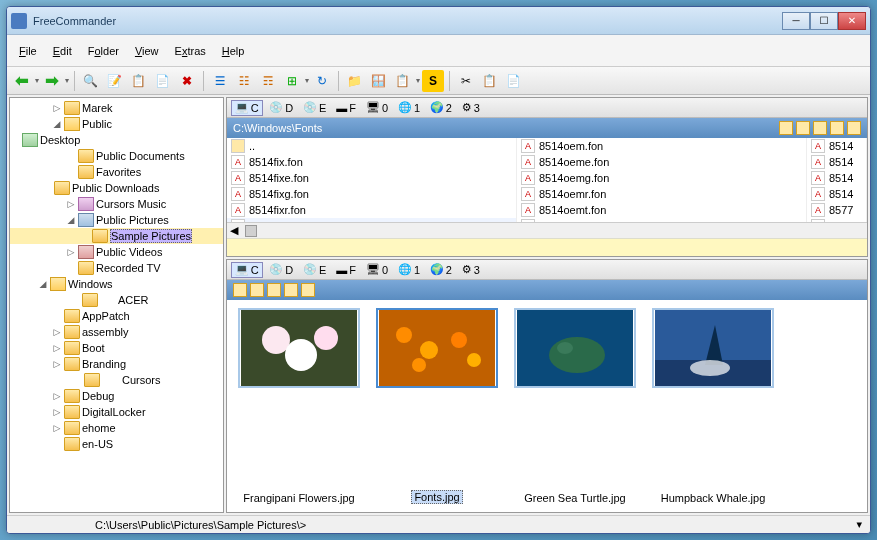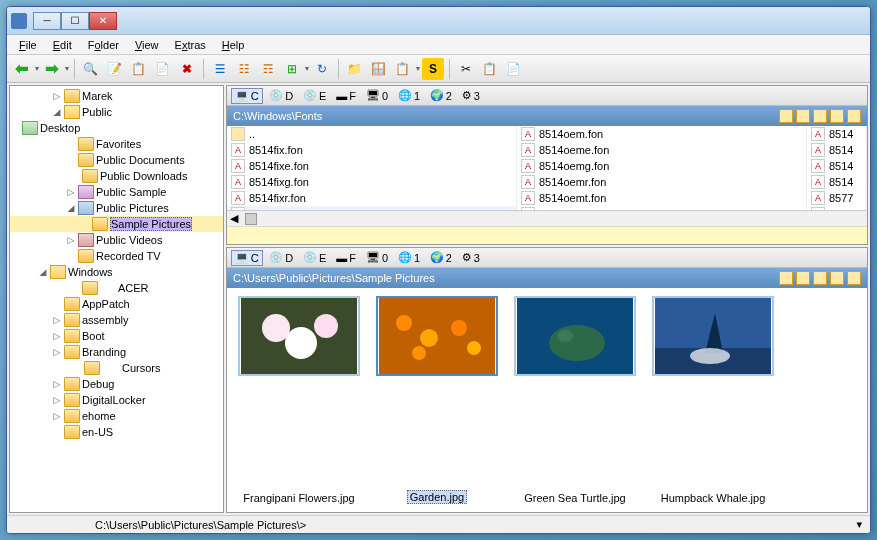--- a/index.html
+++ b/index.html
@@ -4,21 +4,21 @@
 <style>
 *{box-sizing:border-box;margin:0;padding:0;font-family:"Segoe UI",Tahoma,sans-serif;font-size:11px;}
 body{background:linear-gradient(135deg,#7fb8d8 0%,#5a9bc4 50%,#4a8bb4 100%);width:877px;height:540px;overflow:hidden;position:relative;}
 .window{position:absolute;top:6px;left:6px;right:6px;bottom:6px;background:#f0f0f0;border:1px solid #3b5998;border-radius:4px;box-shadow:0 0 8px rgba(0,0,0,0.3);display:flex;flex-direction:column;overflow:hidden;}
 .titlebar{height:28px;background:linear-gradient(#d8e8f8,#b8d4ec);display:flex;align-items:center;padding:0 4px;border-bottom:1px solid #a0b8d0;}
 .titlebar-icon{width:16px;height:16px;background:#4a7bc0;border-radius:2px;margin-right:6px;}
 .titlebar-title{flex:1;color:#1a3a5a;}
 .titlebar-btns{display:flex;gap:0;}
 .titlebar-btn{width:28px;height:18px;border:1px solid #6a8ab0;background:linear-gradient(#e8f0f8,#c8dcf0);display:flex;align-items:center;justify-content:center;cursor:pointer;font-size:10px;}
 .titlebar-btn.close{background:linear-gradient(#e88,#c44);color:#fff;border-color:#a33;}
-.menubar{height:20px;background:#f4f4f4;display:flex;align-items:center;padding:0 4px;border-bottom:1px solid #ccc;}
+.menubar{height:32px;background:#f4f4f4;display:flex;align-items:center;padding:0 4px;border-bottom:1px solid #ccc;}
 .menu-item{padding:2px 8px;cursor:pointer;}
 .menu-item u{text-decoration:underline;}
 .toolbar{height:28px;background:linear-gradient(#f8f8f8,#e4e4e4);border-bottom:1px solid #bbb;display:flex;align-items:center;padding:0 4px;gap:2px;}
 .tb-btn{width:22px;height:22px;display:flex;align-items:center;justify-content:center;cursor:pointer;border:1px solid transparent;border-radius:2px;font-size:12px;}
 .tb-sep{width:1px;height:20px;background:#bbb;margin:0 3px;}
 .arrow-green{color:#2a2;font-size:16px;font-weight:bold;}
 .content{flex:1;display:flex;overflow:hidden;}
 .tree{width:218px;background:#fff;border:1px solid #999;margin:2px;overflow:auto;padding:2px 0;}
 .tree-row{display:flex;align-items:center;height:16px;cursor:pointer;white-space:nowrap;}
 .tree-toggle{width:10px;text-align:center;color:#666;font-size:9px;cursor:pointer;}
@@ -60,20 +60,21 @@
 .status-path{margin-left:80px;}
 .status-arrow{margin-left:auto;cursor:pointer;}
 svg{display:block;}
 </style>
 </head>
 <body>
 
 <div class="window">
   <div class="titlebar">
     <div class="titlebar-icon"></div>
+    <div class="titlebar-title">FreeCommander</div>
     <div class="titlebar-btns">
       <div class="titlebar-btn">─</div>
       <div class="titlebar-btn">☐</div>
       <div class="titlebar-btn close">✕</div>
     </div>
   </div>
 
   <div class="menubar">
     <div class="menu-item"><u>F</u><span></span>ile</div>
     <div class="menu-item"><u>E</u>dit</div>
@@ -130,36 +131,36 @@
           <span class="tree-label">Public</span>
         </div>
         <div class="tree-row" style="">
           <span class="tree-toggle"></span>
           <span class="tree-icon special-icon"></span>
           <span class="tree-label">Desktop</span>
         </div>
         <div class="tree-row" style="padding-left: 56px;">
           <span class="tree-toggle"></span>
           <span class="tree-icon folder-icon"></span>
+          <span class="tree-label">Public Documents</span>
+        </div>
+        <div class="tree-row" style="padding-left: 56px;">
+          <span class="tree-toggle"></span>
+          <span class="tree-icon folder-icon"></span>
           <span class="tree-label">Favorites</span>
         </div>
-        <div class="tree-row" style="padding-left: 56px;">
-          <span class="tree-toggle"></span>
-          <span class="tree-icon folder-icon"></span>
-          <span class="tree-label">Public Documents</span>
-        </div>
-        <div class="tree-row" style="padding-left: 60px;">
+        <div class="tree-row" style="padding-left: 32px;">
           <span class="tree-toggle"></span>
           <span class="tree-icon folder-icon"></span>
           <span class="tree-label">Public Downloads</span>
         </div>
         <div class="tree-row" style="padding-left: 56px;">
           <span class="tree-toggle">▷</span>
           <span class="tree-icon music-icon"></span>
-          <span class="tree-label">Public Sample</span>
+          <span class="tree-label">Cursors Music</span>
         </div>
         <div class="tree-row" style="padding-left: 56px;">
           <span class="tree-toggle">◢</span>
           <span class="tree-icon pic-icon"></span>
           <span class="tree-label">Public Pictures</span>
         </div>
         <div class="tree-row selected" style="padding-left: 70px;">
           <span class="tree-toggle"></span>
           <span class="tree-icon folder-icon"></span>
           <span class="tree-label">Sample Pictures</span>
@@ -347,21 +348,20 @@
           <div class="drive-btn active">💻<span>C</span></div>
           <div class="drive-btn">💿<span>D</span></div>
           <div class="drive-btn">💿<span>E</span></div>
           <div class="drive-btn">▬<span>F</span></div>
           <div class="drive-btn">🖥<span>0</span></div>
           <div class="drive-btn">🌐<span>1</span></div>
           <div class="drive-btn">🌍<span>2</span></div>
           <div class="drive-btn">⚙<span>3</span></div>
         </div>
         <div class="pathbar">
-          <span>C:\Users\Public\Pictures\Sample Pictures</span>
           <div class="pathbar-icons">
             <div class="path-ico"></div>
             <div class="path-ico"></div>
             <div class="path-ico"></div>
             <div class="path-ico"></div>
             <div class="path-ico"></div>
           </div>
         </div>
         <div class="thumbs" id="thumbs">
             <div class="thumb">
@@ -379,21 +379,21 @@
               <div class="thumb-img">
                 <svg width="118" height="76">
                   <rect width="118" height="76" fill="#c06000"></rect>
                   <circle cx="25" cy="25" r="8" fill="#ff8c00"></circle>
                   <circle cx="50" cy="40" r="9" fill="#ffa500"></circle>
                   <circle cx="80" cy="30" r="8" fill="#ff7f00"></circle>
                   <circle cx="95" cy="50" r="7" fill="#ffb000"></circle>
                   <circle cx="40" cy="55" r="7" fill="#ff9000"></circle>
                 </svg>
               </div>
-              <div class="thumb-label">Garden.jpg</div>
+              <div class="thumb-label">Fonts.jpg</div>
             </div>
             <div class="thumb">
               <div class="thumb-img">
                 <svg width="118" height="76">
                   <rect width="118" height="76" fill="#0a4a7a"></rect>
                   <ellipse cx="60" cy="45" rx="28" ry="18" fill="#2a6a4a"></ellipse>
                   <ellipse cx="48" cy="38" rx="8" ry="6" fill="#3a7a5a"></ellipse>
                 </svg>
               </div>
               <div class="thumb-label">Green Sea Turtle.jpg</div>

